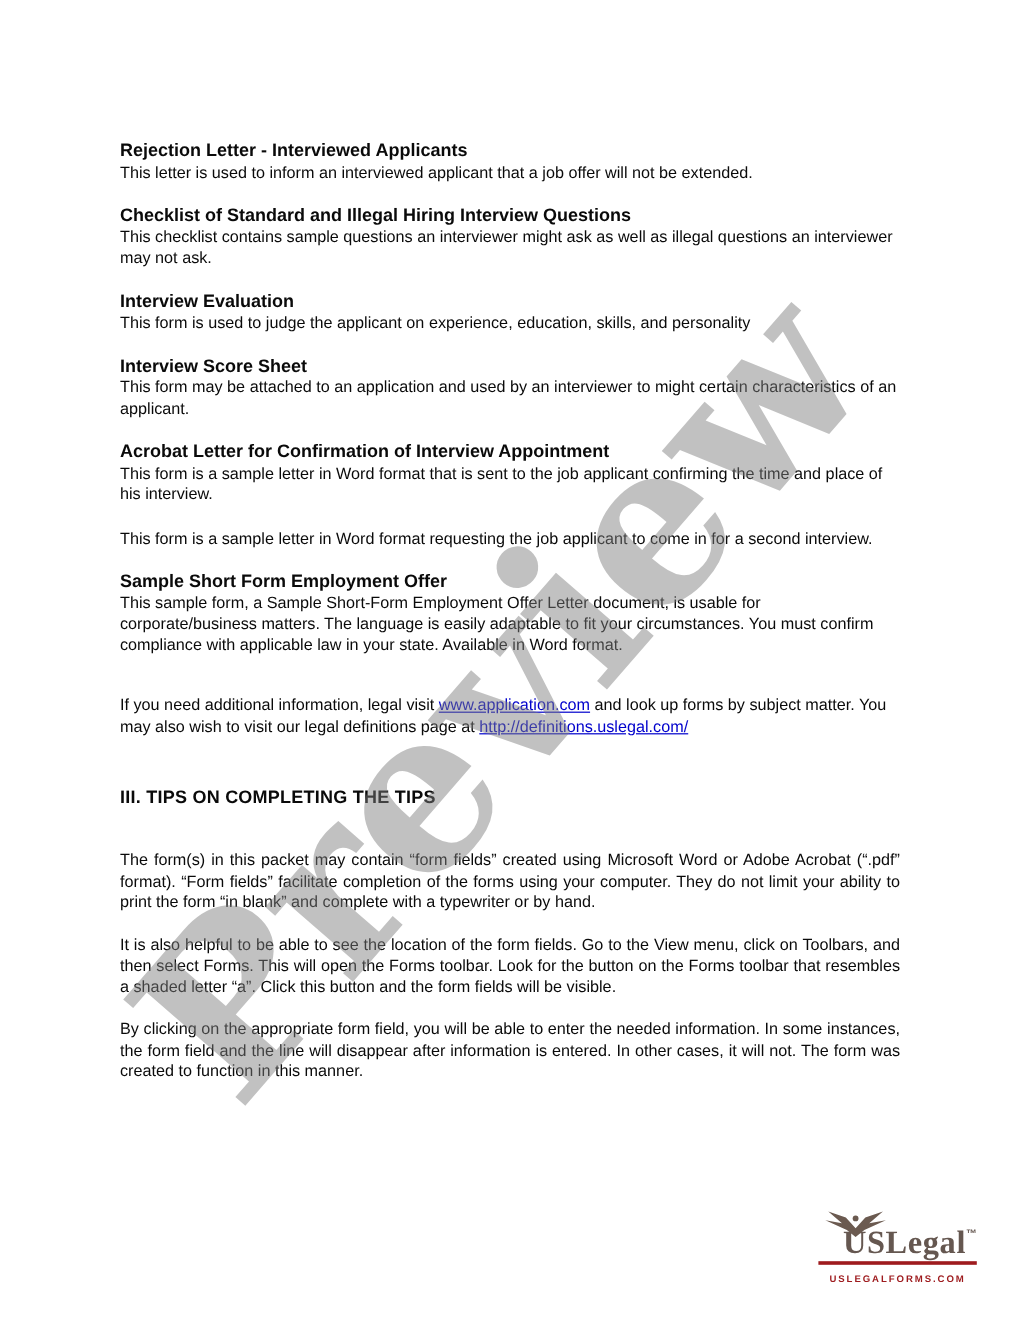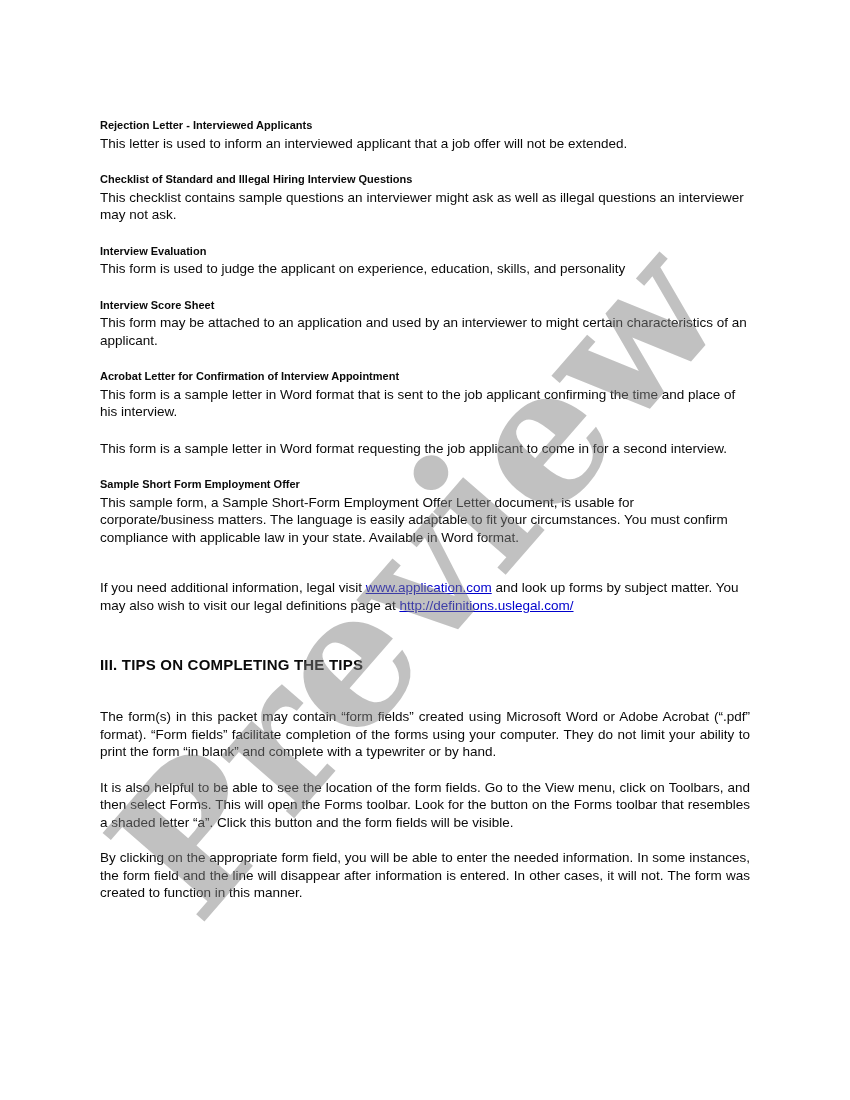--- a/index.html
+++ b/index.html
@@ -17,21 +17,21 @@
   }
   .content {
     position: absolute;
     top: 117px;
     left: 100px;
     width: 650px;
   }
   .form-section { margin: 0 0 19px 0; }
   .form-section h3 {
     margin: 0;
-    font-size: 11px;
+    font-size: 15px;
     font-weight: bold;
     line-height: 17.5px;
   }
   .form-section p { margin: 0; }
   p.info { margin: 33px 0 0 0; }
   a.link {
     color: #0000cc;
     text-decoration: underline;
     cursor: pointer;
   }
@@ -157,14 +157,25 @@
     <p class="info"><span>If you need additional information, legal visit </span><a href="#" class="link">www.application.com</a><span> and look up forms by subject matter.  You may also wish to visit our legal definitions page at </span><a href="#" class="link">http://definitions.uslegal.com/</a></p>
 
     <h2 class="tips-heading">III.  TIPS ON COMPLETING THE TIPS</h2>
 
     <p class="tip">The form(s) in this packet may contain “form fields” created using Microsoft Word or Adobe Acrobat (“.pdf” format). “Form fields” facilitate completion of the forms using your computer. They do not limit your ability to print the form “in blank” and complete with a typewriter or by hand.</p>
     <p class="tip">It is also helpful to be able to see the location of the form fields.  Go to the View menu, click on Toolbars, and then select Forms.  This will open the Forms toolbar.  Look for the button on the Forms toolbar that resembles a shaded letter “a”.  Click this button and the form fields will be visible.</p>
     <p class="tip">By clicking on the appropriate form field, you will be able to enter the needed information.  In some instances, the form field and the line will disappear after information is entered.  In other cases, it will not.  The form was created to function in this manner.</p>
 
   </div>
 
+  <div class="logo">
+    <div class="logo-row">
+      <svg class="eagle" viewBox="0 0 64 32" aria-hidden="true">
+        <path d="M32 19 L22 8 L4 2 L18 14 L1 11 L23 21 L32 28 L41 21 L63 11 L46 14 L60 2 L42 8 Z" fill="#6b5a50"></path>
+        <circle cx="32" cy="9" r="3" fill="#6b5a50"></circle>
+      </svg>
+      <span class="brand">USLegal</span><sup class="tm">™</sup>
+    </div>
+    <div class="logo-rule"></div>
+    <div class="logo-site">USLEGALFORMS.COM</div>
+  </div>
 
 </div>
 
 </body></html>

